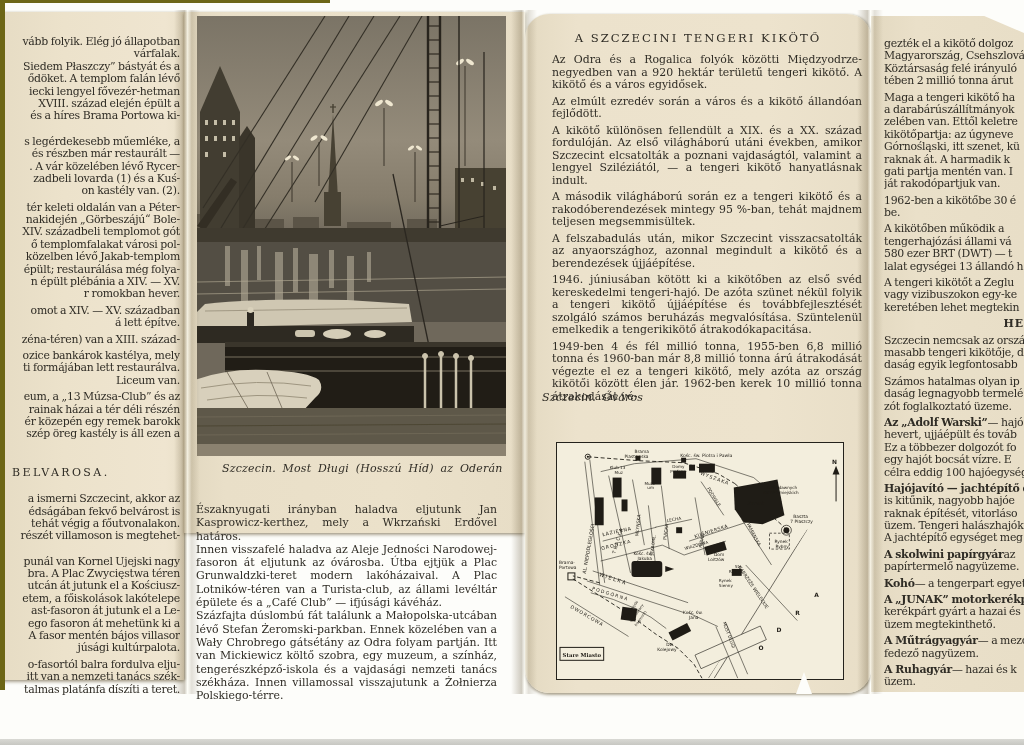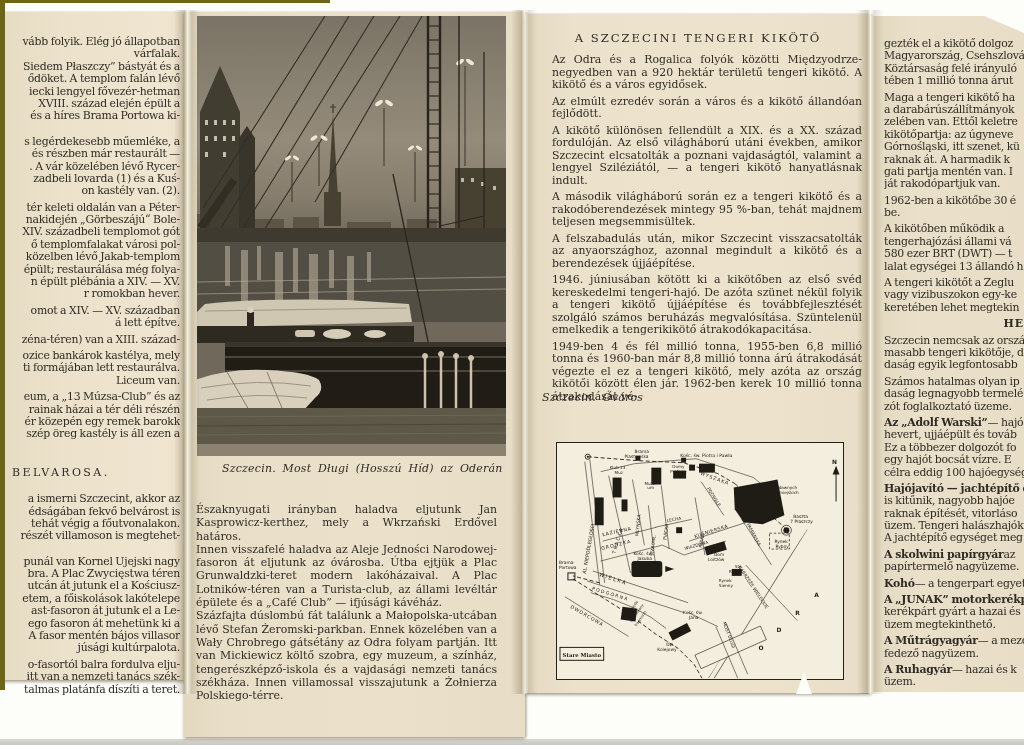--- a/index.html
+++ b/index.html
@@ -2,24 +2,24 @@
 <html lang="hu"><head>
 <meta charset="utf-8">
 <style>
   html,body{margin:0;padding:0;background:#ffffff;}
   .scan{position:relative;width:1024px;height:745px;background:#fdfdfa;overflow:hidden;
         font-family:"DejaVu Serif", serif;color:#2f2c25;}
   
   .panel{position:absolute;box-shadow:0 2px 3px rgba(100,86,52,.5),2px 0 2px rgba(100,86,52,.25);}
   #p1{left:0;top:12px;width:184px;height:668px;
       background:linear-gradient(90deg,#e6dcc4,#ece2cb 35%,#efe5d0 90%,#e9dfc8);}
-  #p2{left:184px;top:12px;width:341px;height:725px;
+  #p2{left:184px;top:12px;width:341px;height:521px;
       background:linear-gradient(90deg,#e2d8c0,#e9dfc8 12%,#ebe1ca 60%,#e7ddc6);}
   #p3{left:525px;top:14px;width:346px;height:679px;
-      background:linear-gradient(90deg,#e4dac2,#ece2cc 15%,#ede3cd 70%,#e8dec7);}
+      background:linear-gradient(90deg,#e4dac2,#ece2cc 15%,#ede3cd 70%,#e8dec7);border-radius:24px;}
   #p4{left:871px;top:16px;width:153px;height:676px;
       background:linear-gradient(90deg,#e3d9c1,#eae0c9 30%,#e8dec7);
       clip-path:polygon(0 0,74% 0,100% 17px,100% 100%,0 100%);}
   
   .cr{position:absolute;top:10px;height:684px;width:26px;pointer-events:none;z-index:5;}
   #cr1{left:174px;}#cr2{left:511px;}#cr3{left:857px;}
   .cr{background:linear-gradient(90deg,rgba(0,0,0,0) 0%,rgba(88,72,40,.28) 40%,
       rgba(255,255,248,.55) 52%,rgba(88,72,40,.16) 68%,rgba(0,0,0,0) 100%);}
   
   .edge-left{position:absolute;left:0;top:0;width:5px;height:690px;background:#6d6616;z-index:8;}
@@ -484,21 +484,21 @@
       </svg>
     </div>
   </div>
 
   <div id="p4" class="panel">
     <div class="col4">
 
     <div class="l">gezték el a kikötő dolgoz</div>
         <div class="l">Magyarország, Csehszlová</div>
         <div class="l">Köztársaság felé irányuló</div>
-        <div class="l">tében 1 millió tonna árut</div>
+        <div class="l">tében 2 millió tonna árut</div>
         <div class="l g">Maga a tengeri kikötő ha</div>
         <div class="l">a darabárúszállítmányok</div>
         <div class="l">zelében van. Ettől keletre</div>
         <div class="l">kikötőpartja: az úgyneve</div>
         <div class="l">Górnośląski, itt szenet, kü</div>
         <div class="l">raknak át. A harmadik k</div>
         <div class="l">gati partja mentén van. I</div>
         <div class="l">ját rakodópartjuk van.</div>
         <div class="l g">1962-ben a kikötőbe 30 é</div>
         <div class="l">be.</div>

